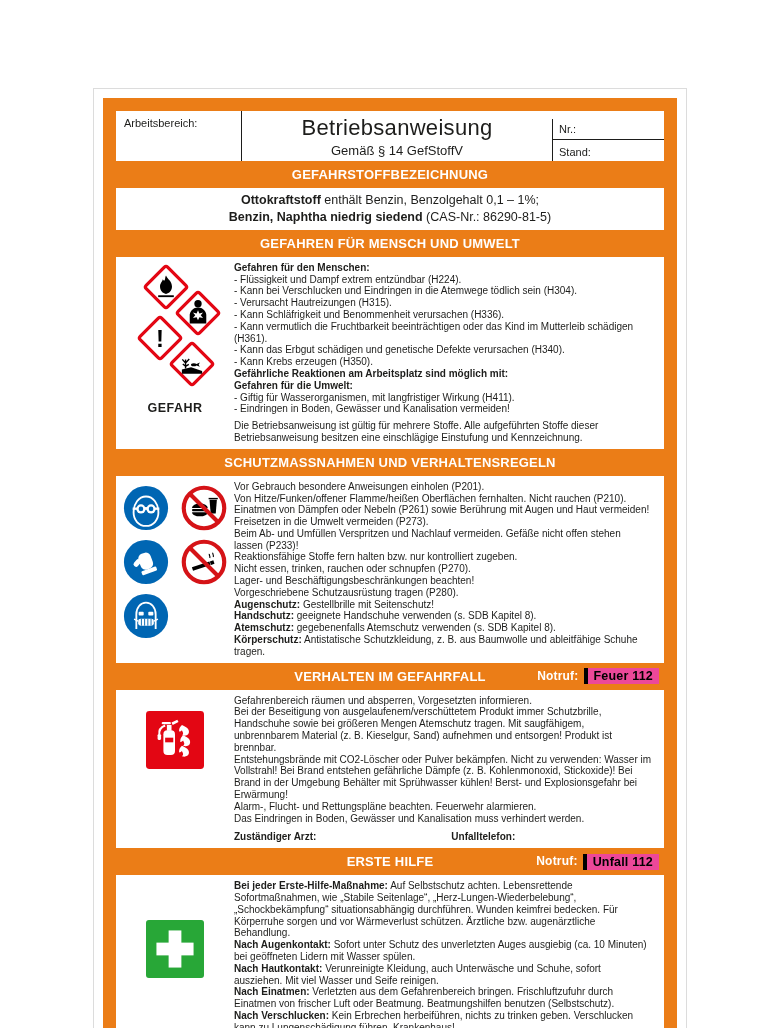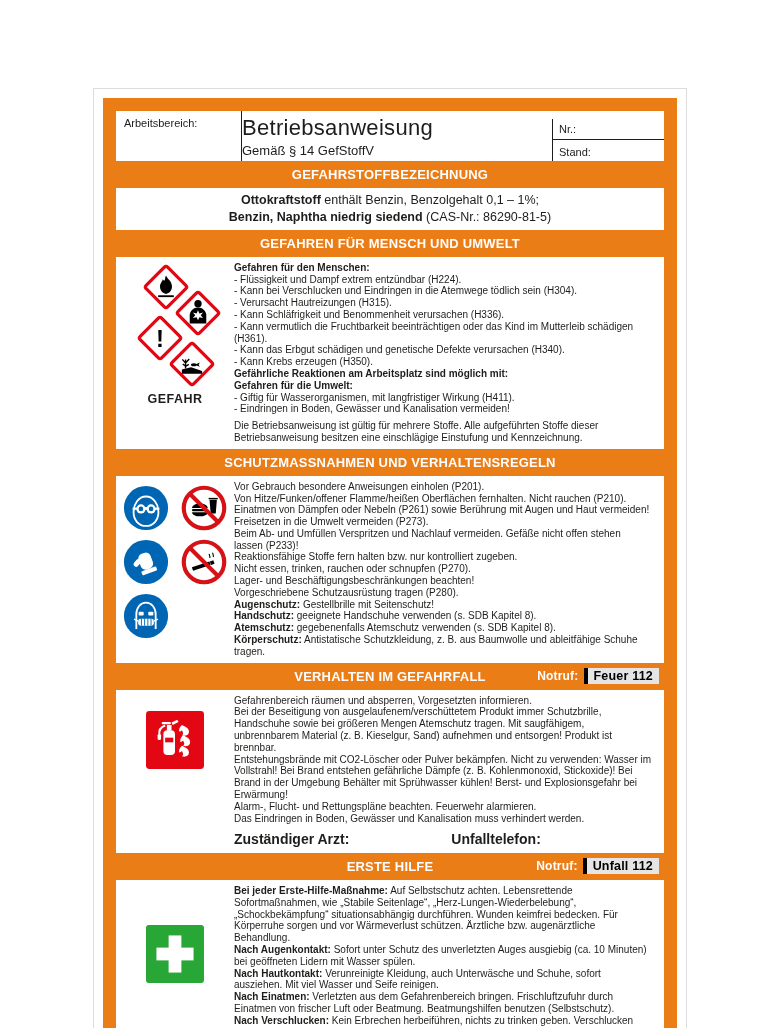--- a/index.html
+++ b/index.html
@@ -10,54 +10,54 @@
   .sign{position:absolute;left:93px;top:88px;width:594px;background:#fff;
     border:1px solid #dcdcdc;padding:9px;box-sizing:border-box;}
   .frame{background:#EB7D17;padding:13px 13px 3px 13px;display:flex;flex-direction:column;}
   .box{background:#fff;}
   .band{position:relative;color:#fff;font-weight:bold;font-size:13px;line-height:15px;
     text-align:center;padding:3px 0;letter-spacing:.2px;}
   .mt{margin-top:3px;}
   
   .head{display:flex;height:50px;}
   .cell-left{width:126px;border-right:1.5px solid #1d1d1b;padding:6px 8px;font-size:11px;box-sizing:border-box;}
-  .cell-mid{flex:1;display:flex;flex-direction:column;align-items:flex-start;justify-content:center;}
+  .cell-mid{flex:1;display:flex;flex-direction:column;align-items:center;justify-content:center;}
   .title{font-size:22px;letter-spacing:.3px;}
   .subtitle{font-size:13px;margin-top:2px;}
   .cell-right{width:112px;border-left:1.5px solid #1d1d1b;display:flex;flex-direction:column;font-size:11px;box-sizing:border-box;margin-top:8px;}
   .nr{flex:1;border-bottom:1.5px solid #1d1d1b;padding:4px 6px;}
   .stand{flex:1;padding:6px 6px 4px;}
   
   .substance{text-align:center;font-size:12.5px;line-height:1.35;padding:4px 10px;}
   
   .sec{display:flex;padding:5px 0 5px 0;}
   .picto-col{width:118px;flex:none;display:flex;flex-direction:column;align-items:center;}
   .text-col{flex:1;font-size:10px;line-height:1.18;padding-right:12px;}
   .line{min-height:11px;}
   .line b{font-weight:bold;}
   .line.gap{margin-top:5px;}
   
   .ghs-cluster{position:relative;width:104px;height:148px;margin-top:2px;}
   .ghs{position:absolute;width:46px;height:46px;}
   .ghs.p1{left:20px;top:0;}  .ghs.p2{left:52px;top:26px;}
   .ghs.p3{left:14px;top:51px;} .ghs.p4{left:46px;top:77px;}
-  .gefahr{position:absolute;top:128px;left:0;width:100%;text-align:center;font-weight:bold;font-size:12.5px;letter-spacing:.5px;}
+  .gefahr{position:absolute;top:137px;left:0;width:100%;text-align:center;font-weight:bold;font-size:12.5px;letter-spacing:.5px;}
   
   .picto-grid{display:grid;grid-template-columns:46px 46px;gap:8px 12px;margin-top:4px;}
   .picto{width:46px;height:46px;display:block;}
   .square-picto{width:58px;height:58px;display:block;}
   .ext-wrap{margin-top:16px;}
   .cross-wrap{margin-top:40px;}
   
   .notruf{position:absolute;right:5px;top:50%;transform:translateY(-50%);display:flex;align-items:center;justify-content:center;}
   .notruf-label{font-size:12px;font-weight:bold;color:#fff;}
-  .notruf-box{background:#e5e5e5;color:#000;border-left:4px solid #000;padding:0 6px;margin-left:5px;
+  .notruf-box{background:#ec4899;color:#000;border-left:4px solid #000;padding:0 6px;margin-left:5px;
     font-size:12.5px;font-weight:bold;line-height:16px;}
   
-  .arzt-row{display:flex;font-weight:bold;font-size:14px;margin-top:7px;}
+  .arzt-row{display:flex;font-weight:bold;font-size:10px;margin-top:7px;}
   .arzt-row .a1{width:52%;}
 </style>
 </head>
 <body>
 
 <div class="sign">
   <div class="frame">
 
     <div class="box head">
       <div class="cell-left">

